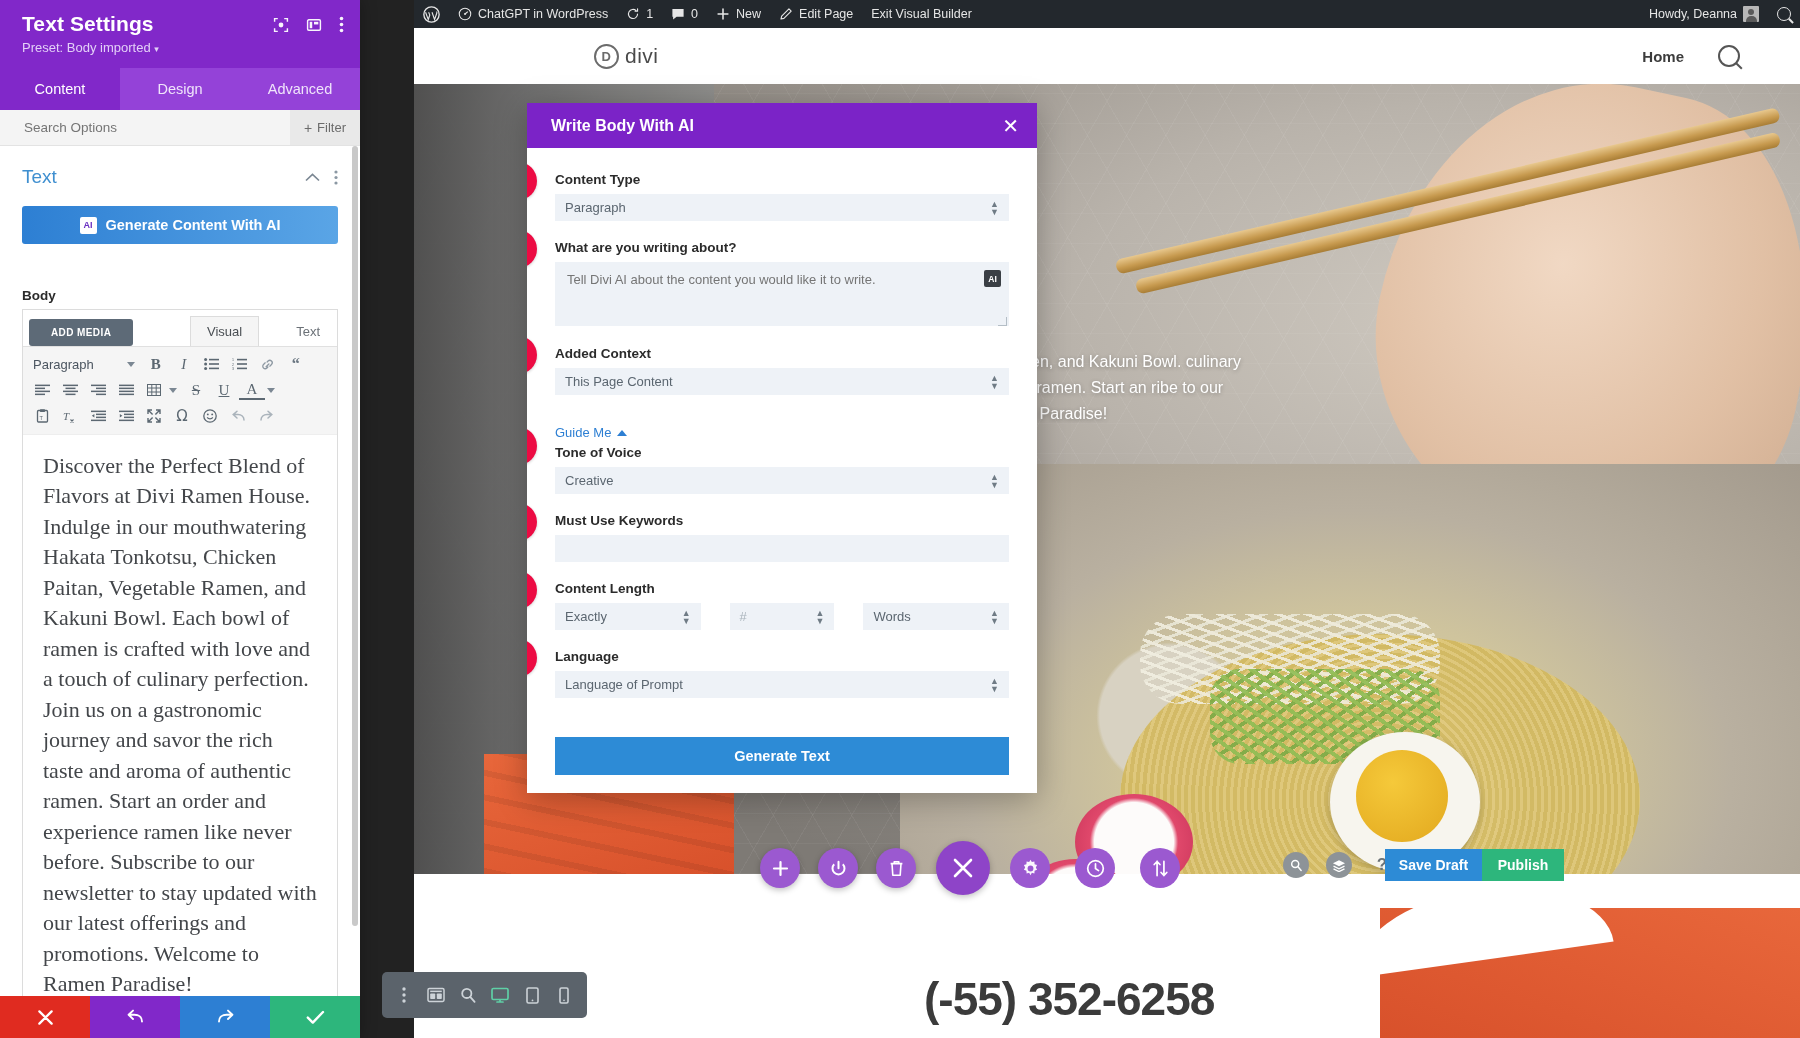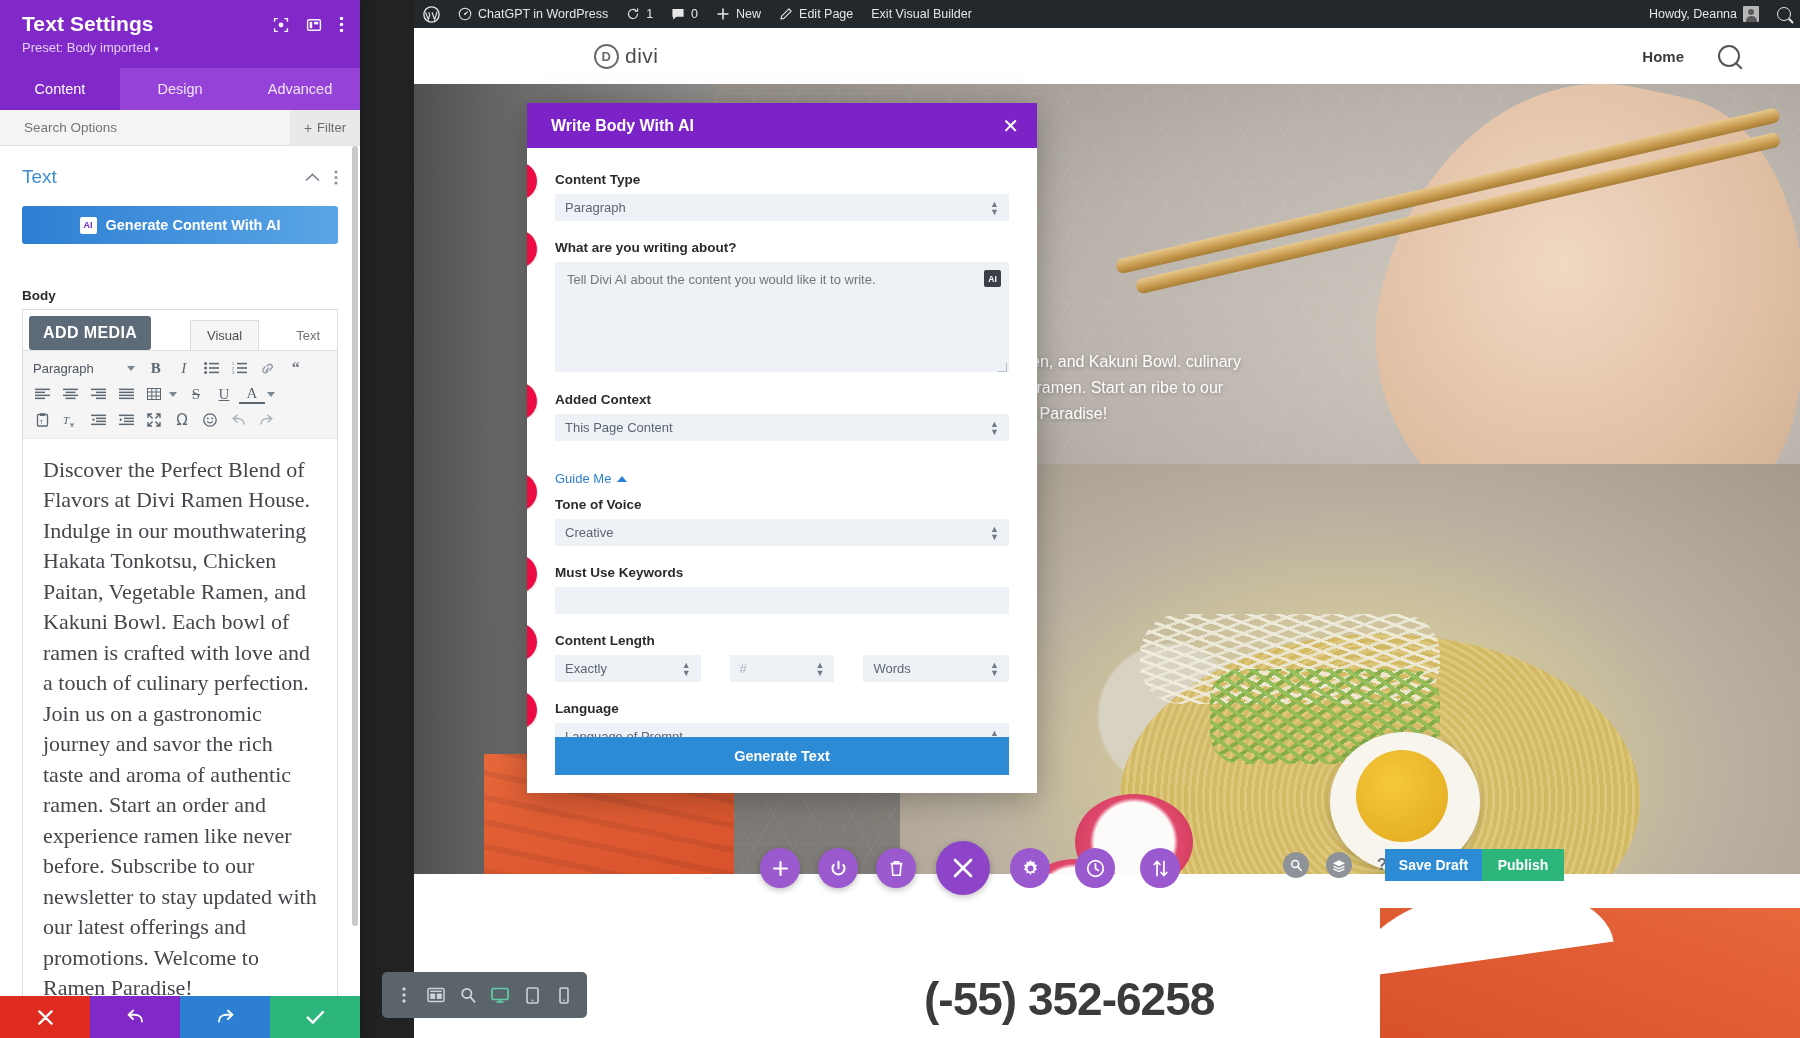--- a/index.html
+++ b/index.html
@@ -213,22 +213,22 @@
   }
   .ai-badge{
     width:17px;height:17px;background:#fff;border-radius:2px;
     display:flex;align-items:center;justify-content:center;
     font-size:9px;font-weight:700;color:#6a2fc2;
   }
   #body-label{ padding:16px 22px 6px; font-size:13.5px; font-weight:700; color:#2b2b2b;margin-top:28px;}
   #editor-wrap{ margin:0 22px; border:1px solid #dcdcdc; background:#fff; }
   #editor-topbar{ display:flex; align-items:flex-end; padding:6px 0 0 6px; background:#fff;}
   #add-media{
-    background:#5d6a77; color:#fff; font-size:16px; font-weight:700;
-    letter-spacing:.4px; padding:8px 14px; border-radius:3px; cursor:pointer;text-align:center;
+    background:#5d6a77; color:#fff; font-size:10px; font-weight:700;
+    letter-spacing:.4px; padding:8px 22px; border-radius:3px; cursor:pointer;text-align:center;
   }
   .ed-tabs{ margin-left:auto; display:flex; align-items:flex-end; }
   .ed-tab{ padding:7px 16px; font-size:13px; color:#6b7177; cursor:pointer;
     border:1px solid transparent; border-bottom:none;margin-left:20px; }
   .ed-tab.active{ background:#f5f5f5; border-color:#dcdcdc; color:#4a4f54;}
   #ed-toolbar{ background:#f5f5f5; border-top:1px solid #e0e0e0; padding:4px 6px 5px; }
   .tb-row{ display:flex; align-items:center; gap:2px; height:26px; }
   .tb-btn{ width:26px;height:24px; display:flex;align-items:center;justify-content:center;
     color:#5c6872; cursor:pointer; font-size:13px; }
   .tb-sel{ display:flex; align-items:center; gap:7px; font-size:13px; color:#4b5560;
@@ -272,21 +272,21 @@
   #modal-body{ flex:1; padding:24px 28px 10px; position:relative; overflow:hidden;}
   .field{ position:relative; margin-bottom:19px; }
   .flabel{ font-size:13.5px; font-weight:700; color:#2b2b2b; margin-bottom:7px; display:block;}
   .fselect{
     height:27px; background:#eef2f7; border:none; width:100%;
     display:flex; align-items:center; padding:0 10px;
     font-size:13px; color:#5b6670; position:relative; cursor:pointer;
   }
   .fselect .arrows{ margin-left:auto; font-size:9px; line-height:8px; color:#6f7b85; text-align:center;}
   .ftextarea{
-    width:100%; height:110px; background:#eef2f7; border:none; outline:none; resize:none;
+    width:100%; height:64px; background:#eef2f7; border:none; outline:none; resize:none;
     padding:10px 12px; font-size:13px; color:#9aa4ad;
     font-family:"Liberation Sans",sans-serif;
   }
   .finput{
     width:100%; height:27px; background:#eef2f7; border:none; outline:none;
     padding:0 10px; font-size:13px; color:#5b6670;
     font-family:"Liberation Sans",sans-serif;
   }
   .ta-wrap{ position:relative; }
   .ta-ai-badge{
@@ -297,21 +297,21 @@
   .ta-resize{
     position:absolute; right:2px; bottom:4px; width:9px; height:9px;
     border-right:1.5px solid #b4bec6; border-bottom:1.5px solid #b4bec6;
   }
   .step-badge{
     position:absolute; left:-56px; top:-10px; width:38px; height:38px;
     border-radius:50%; background:#ec0b43; color:#fff;
     font-size:21px; font-weight:700; display:flex; align-items:center; justify-content:center;
     box-shadow:0 1px 3px rgba(0,0,0,.2);
   }
-  #guide-me{ font-size:13px; color:#2d7fd3; display:flex; align-items:center; gap:6px; margin-bottom:11px;}
+  #guide-me{ font-size:13px; color:#2d7fd3; display:flex; align-items:center; gap:6px; margin-bottom:5px;}
   .tri-up{ width:0;height:0;border-left:5px solid transparent;border-right:5px solid transparent;
     border-bottom:6px solid #2d7fd3; display:inline-block;}
   .len-row{ display:flex; gap:29px; }
   .len-row .fselect{ width:auto; }
   #modal-footer{ padding:0 28px 18px; }
   #generate-text-btn{
     height:38px; background:#2d8bd6; color:#fff; font-size:14.5px; font-weight:600;
     display:flex; align-items:center; justify-content:center; cursor:pointer;
   }
 

